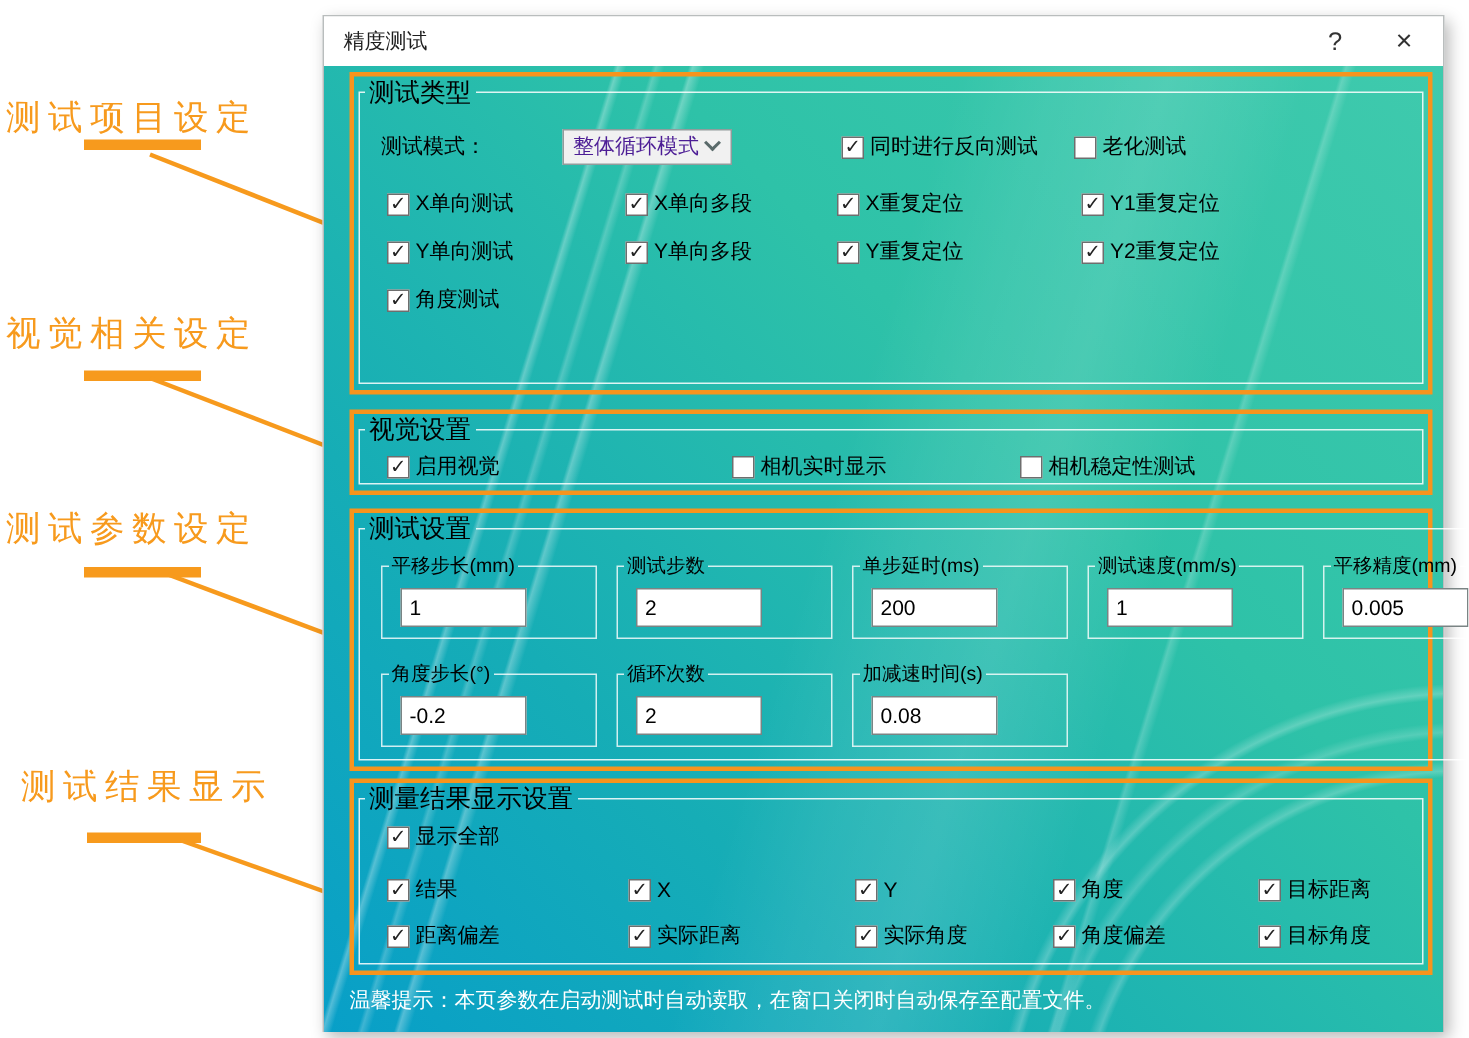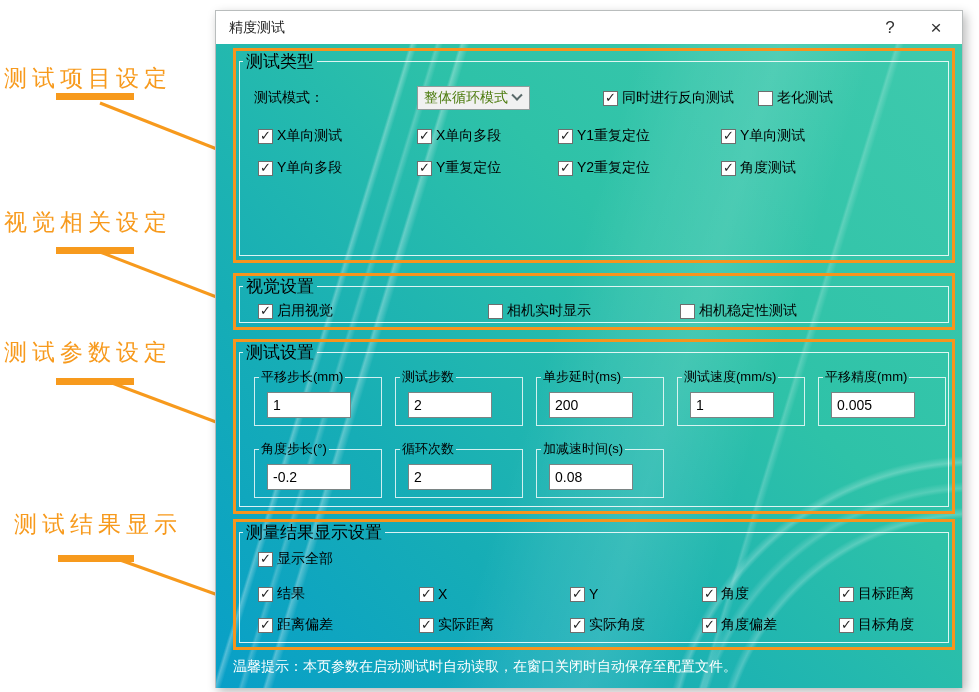--- a/index.html
+++ b/index.html
@@ -127,21 +127,21 @@
     display: flex; align-items: center;
     margin: 12px 0 0 14px; height: 26px;
   }
   .mode-lbl { font-size: 14px; color: #000; width: 121px; }
   .select {
     width: 113px; height: 24px;
     background: #f1f1f1;
     border: 1px solid #919c9c;
     display: flex; align-items: center; justify-content: space-between;
     padding: 0 8px 0 6px;
-    font-size: 14px; color: #4d7c0f; margin-left: 42px;
+    font-size: 14px; color: #4c1d95;
   }
   .chev {
     width: 8px; height: 8px;
     border-right: 2px solid #5a6a6a;
     border-bottom: 2px solid #5a6a6a;
     transform: rotate(45deg) translate(-2px,-2px);
   }
   .cb-after-select { margin-left: 73px; }
   .cb-aging { margin-left: 24px; }
 
@@ -163,21 +163,21 @@
 
   
   .pf-row {
     display: flex;
     gap: 13px;
     padding-left: 14px;
     margin-top: 4px;
   }
   .pf-row + .pf-row { margin-top: 14px; }
   fieldset.pf {
-    width: 128px; height: 58px;
+    width: 144px; height: 58px;
     border: 1px solid rgba(255,255,255,.8);
     padding: 0;
   }
   fieldset.pf > legend {
     font-size: 13px; color: #000;
     padding: 0 2px; margin-left: 4px;
     white-space: nowrap;
   }
   .pf input {
     width: 84px; height: 26px;
@@ -265,20 +265,24 @@
           <span class="cbx">
             <span class="box" data-checked="true"></span>
             <span class="cb-lbl">X单向测试</span>
           </span>
           <span class="cbx">
             <span class="box" data-checked="true"></span>
             <span class="cb-lbl">X单向多段</span>
           </span>
           <span class="cbx">
             <span class="box" data-checked="true"></span>
+            <span class="cb-lbl">X重复定位</span>
+          </span>
+          <span class="cbx">
+            <span class="box" data-checked="true"></span>
             <span class="cb-lbl">Y1重复定位</span>
           </span>
           <span class="cbx">
             <span class="box" data-checked="true"></span>
             <span class="cb-lbl">Y单向测试</span>
           </span>
           <span class="cbx">
             <span class="box" data-checked="true"></span>
             <span class="cb-lbl">Y单向多段</span>
           </span>

